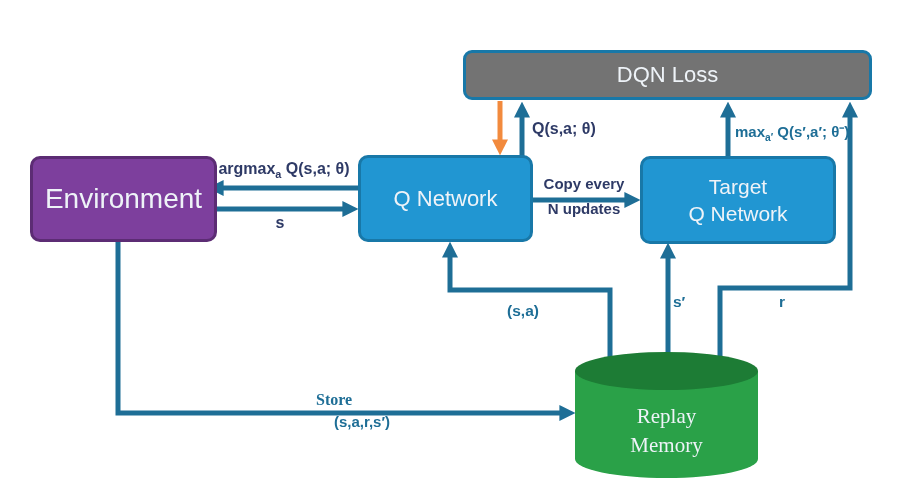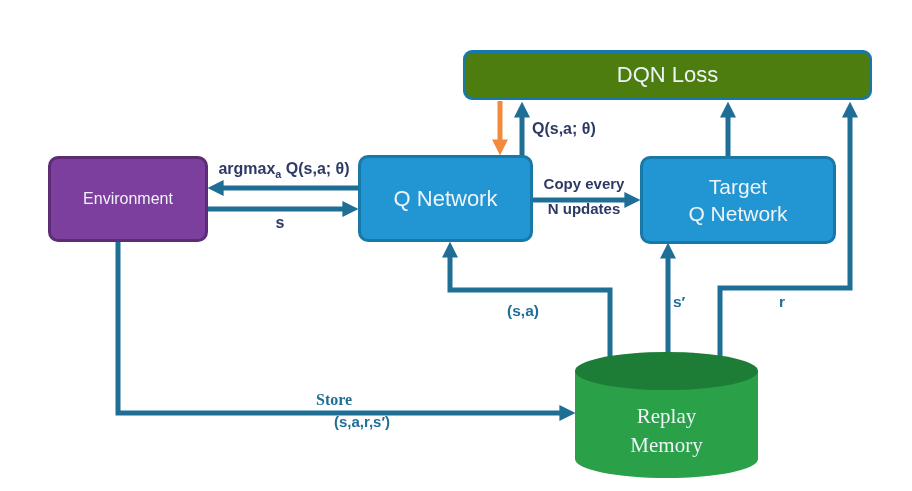--- a/index.html
+++ b/index.html
@@ -7,34 +7,34 @@
     position:relative; width:912px; height:491px; background:#ffffff;
     font-family:"Liberation Sans", sans-serif; overflow:hidden;
   }
   svg.edges { position:absolute; left:0; top:0; }
 
   .node {
     position:absolute; display:flex; align-items:center; justify-content:center;
     color:#eef3f8; text-align:center; border-radius:10px; box-sizing:border-box;
   }
   .node-environment {
-    left:48px; top:156px; width:160px; height:86px;
-    background:#7d3f9d; border:3px solid #5c2c74; font-size:16px;
+    left:30px; top:156px; width:187px; height:86px;
+    background:#7d3f9d; border:3px solid #5c2c74; font-size:28px;
   }
   .node-qnet {
     left:358px; top:155px; width:175px; height:87px;
     background:#2196d2; border:3px solid #1878a8; font-size:22px;
   }
   .node-target {
     left:640px; top:156px; width:196px; height:88px;
     background:#2196d2; border:3px solid #1878a8; font-size:21px; line-height:1.3;
   }
   .node-loss {
     left:463px; top:50px; width:409px; height:50px;
-    background:#4d7c0f; border:3px solid #1878a8; font-size:22px; border-radius:9px;
+    background:#737373; border:3px solid #1878a8; font-size:22px; border-radius:9px;
   }
 
   .cylinder { position:absolute; left:575px; top:352px; width:183px; height:126px;font-family:Liberation Serif, serif; }
   .cyl-top {
     position:absolute; left:0; top:0; width:100%; height:38px;
     background:#1d7c35; border-radius:50%; z-index:2;
   }
   .cyl-body {
     position:absolute; left:0; top:19px; width:100%; height:107px;
     background:#2aa148; border-radius:0 0 92px 92px / 0 0 19px 19px; z-index:1;
@@ -127,20 +127,23 @@
   </div>
 
   <div class="edge-label lbl-dark lbl-s">s</div>
 
 
   <div class="edge-label lbl-dark lbl-qsa">Q(s,a; θ)</div>
 
   <div class="edge-label lbl-dark lbl-copy1">Copy every</div>
   <div class="edge-label lbl-dark lbl-copy2">N updates</div>
 
+  <div class="edge-label lbl-teal lbl-max">
+    <span>max</span><span class="subscr">a′</span><span> Q(s′,a′; θ⁻)</span>
+  </div>
 
   <div class="edge-label lbl-teal lbl-sa">(s,a)</div>
 
   <div class="edge-label lbl-teal lbl-sprime">s′</div>
 
   <div class="edge-label lbl-teal lbl-r">r</div>
 
   <div class="edge-label lbl-teal lbl-store">Store</div>
   <div class="edge-label lbl-teal lbl-sars">(s,a,r,s′)</div>
 

